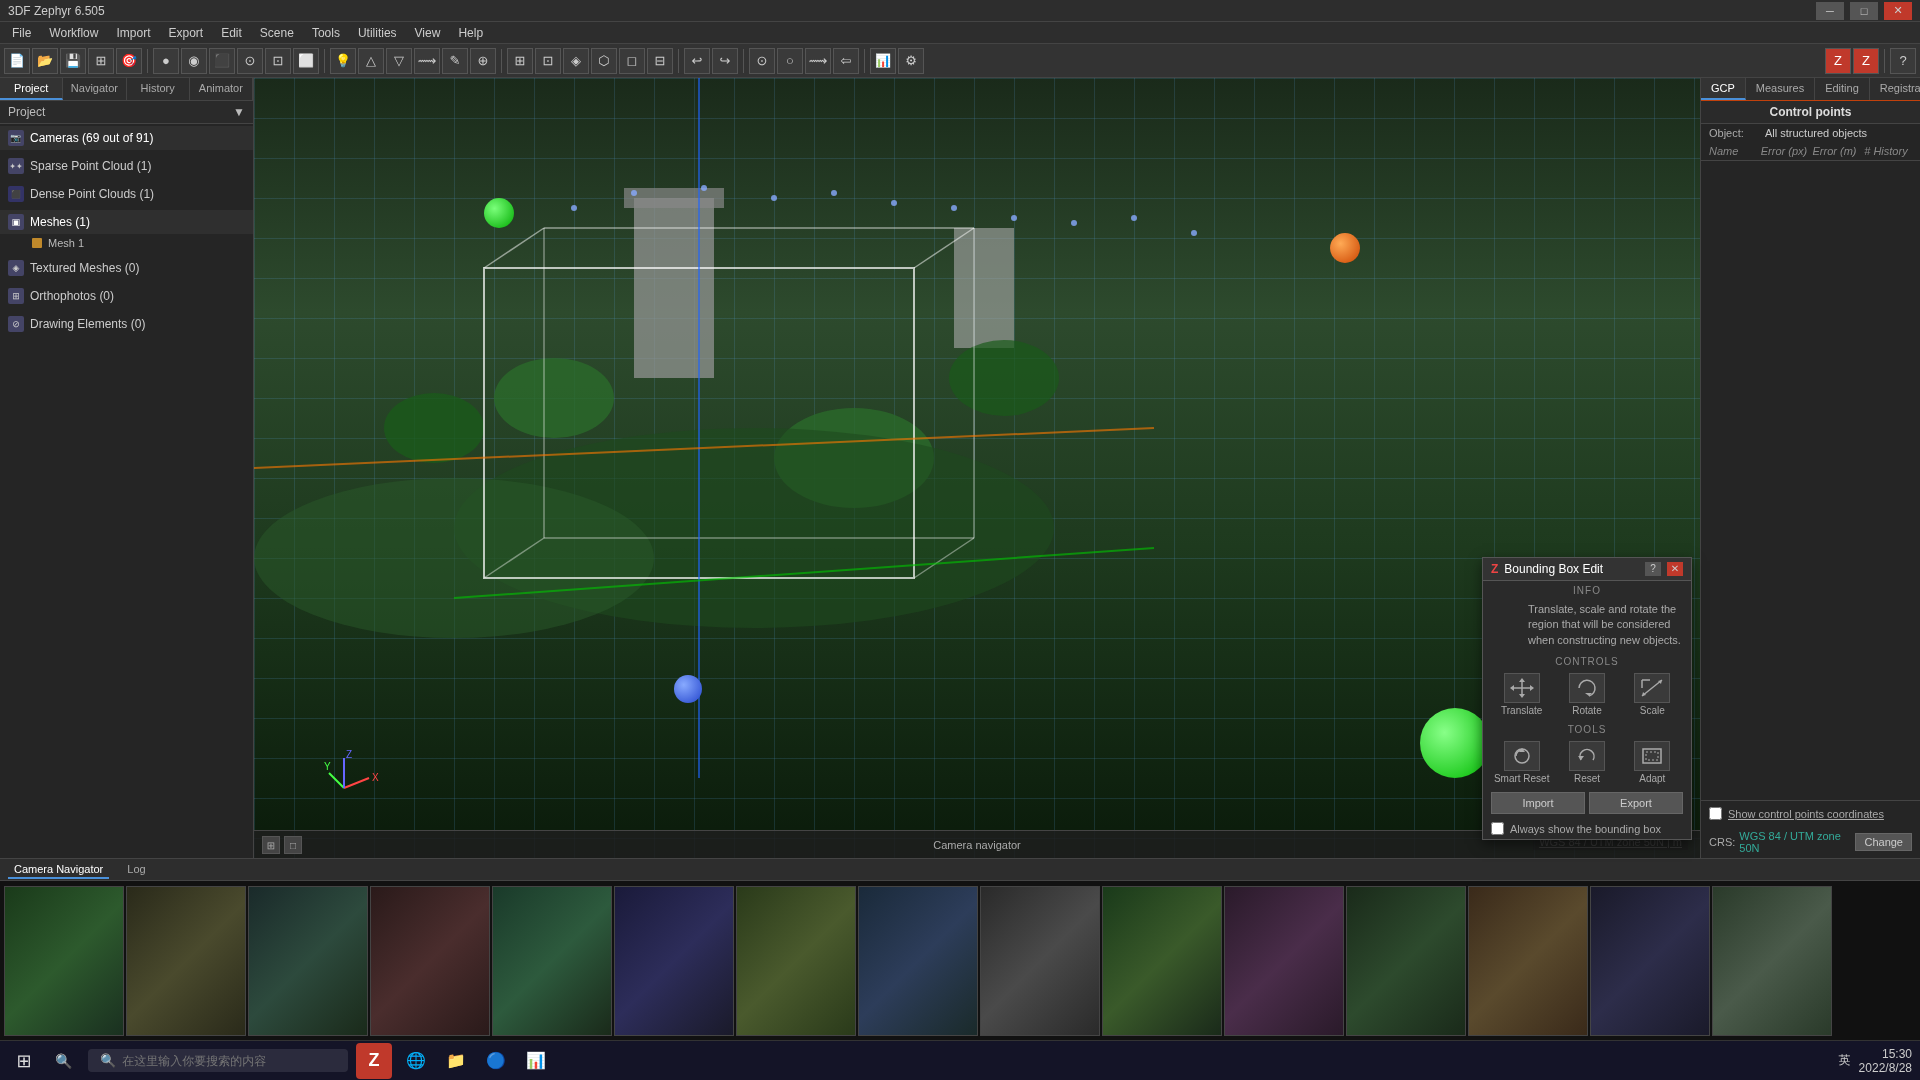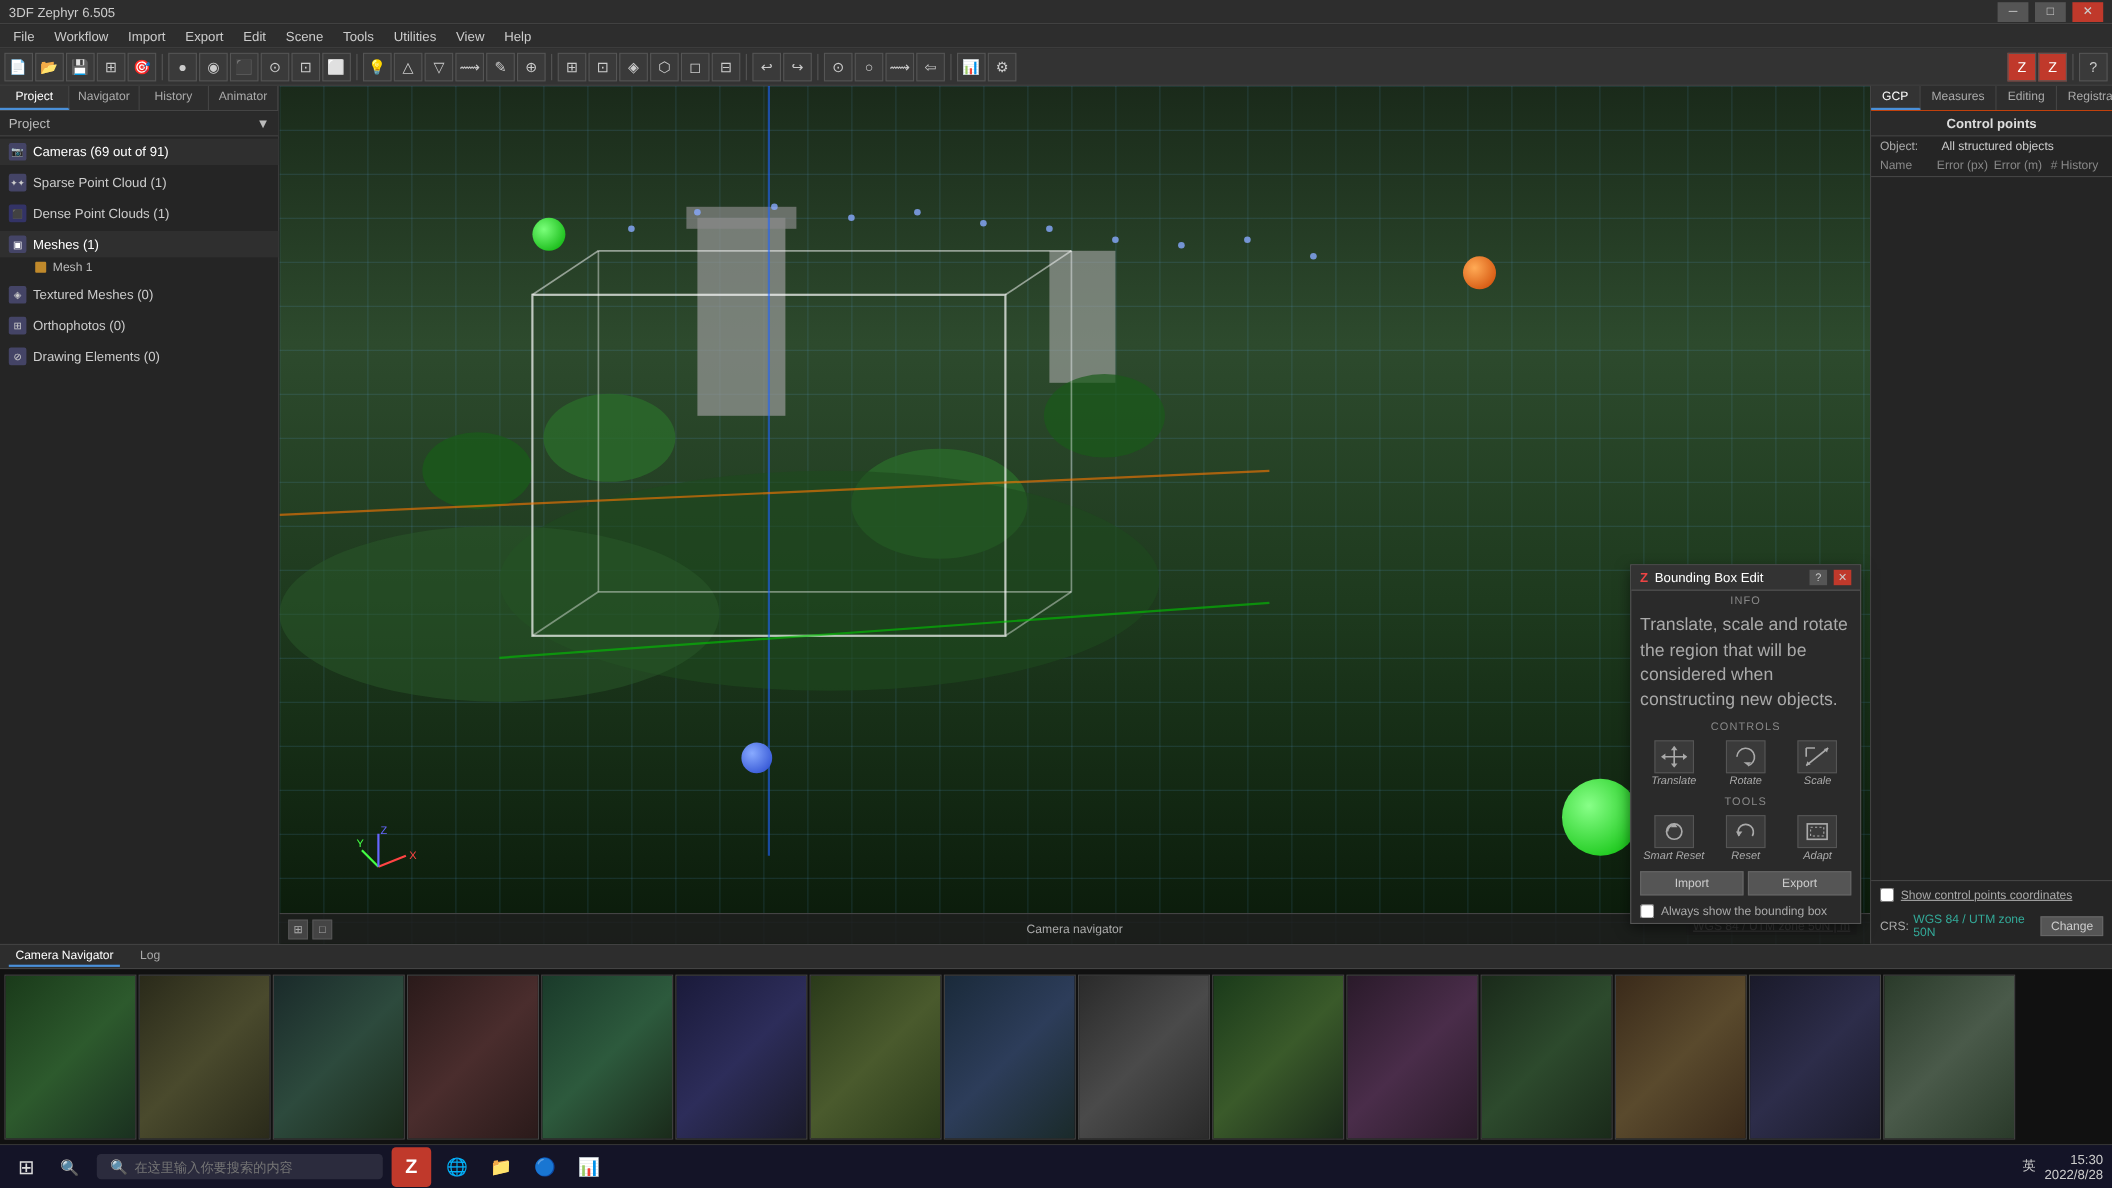--- a/index.html
+++ b/index.html
@@ -57,21 +57,21 @@
 
     
     #right-panel { width: 220px; background: #252525; border-left: 1px solid #444; display: flex; flex-direction: column; }
     .rp-tabs { display: flex; background: #2d2d2d; border-bottom: 1px solid #c2410c; }
     .rp-tab { padding: 4px 10px; font-size: 11px; color: #aaa; cursor: pointer; border-right: 1px solid #444; }
     .rp-tab.active { color: #fff; background: #333; border-bottom: 2px solid #4a90d9; }
     .rp-header { padding: 4px 8px; font-size: 12px; color: #ddd; background: #2a2a2a; border-bottom: 1px solid #444; text-align: center; font-weight: bold; }
     .rp-row { display: flex; align-items: center; padding: 3px 8px; gap: 6px; font-size: 11px; }
     .rp-label { color: #aaa; width: 50px; flex-shrink: 0; }
     .rp-value { flex: 1; color: #ccc; }
-    .rp-col-headers { display: flex; padding: 3px 8px; border-bottom: 1px solid #444; font-size: 11px; color: #888; gap: 4px; }
+    .rp-col-headers { display: flex; padding: 3px 8px; border-bottom: 1px solid #444; font-size: 11px; color: #888; gap: 4px; font-style: italic; }
     .rp-col { flex: 1; }
     .rp-checkbox-row { display: flex; align-items: center; gap: 6px; padding: 6px 8px; font-size: 11px; color: #aaa; text-decoration: underline; }
     .rp-crs-row { display: flex; align-items: center; padding: 4px 8px; gap: 4px; font-size: 11px; color: #aaa; }
     .rp-crs-val { color: #3a9; font-size: 11px; }
     .rp-btn { background: #555; border: 1px solid #666; color: #ccc; font-size: 11px; padding: 2px 8px; cursor: pointer; }
 
     
     #bottom-bar { height: 22px; background: #2d2d2d; border-top: 1px solid #444; display: flex; align-items: center; padding: 0 8px; gap: 12px; }
     .bottom-tab { font-size: 11px; color: #aaa; cursor: pointer; padding: 2px 6px; border-bottom: 2px solid transparent; }
     .bottom-tab.active { color: #fff; border-bottom: 2px solid #4a90d9; }
@@ -91,25 +91,25 @@
     .taskbar-time { text-align: right; }
 
     
     #bbox-dialog { position: absolute; right: 230px; bottom: 200px; width: 210px; background: #2a2a2a; border: 1px solid #555; box-shadow: 0 4px 12px rgba(0,0,0,0.5); z-index: 10; }
     .dlg-titlebar { display: flex; align-items: center; justify-content: space-between; padding: 4px 8px; background: #333; border-bottom: 1px solid #555; }
     .dlg-title { font-size: 12px; color: #fff; display: flex; align-items: center; gap: 6px; }
     .dlg-controls { display: flex; gap: 6px; }
     .dlg-btn { width: 16px; height: 14px; background: #555; border: none; color: #ccc; cursor: pointer; font-size: 10px; display: flex; align-items: center; justify-content: center; }
     .dlg-btn.close { background: #c0392b; }
     .dlg-section-label { font-size: 10px; color: #888; text-align: center; padding: 4px 0 2px; letter-spacing: 1px; text-transform: uppercase; }
-    .dlg-desc { font-size: 16px; color: #aaa; padding: 4px 8px; line-height: 1.4; }
+    .dlg-desc { font-size: 11px; color: #aaa; padding: 4px 8px; line-height: 1.4; margin-left: 37px; }
     .dlg-controls-grid { display: grid; grid-template-columns: 1fr 1fr 1fr; gap: 4px; padding: 4px 8px; }
     .dlg-ctrl-btn { display: flex; flex-direction: column; align-items: center; gap: 2px; cursor: pointer; }
     .dlg-ctrl-icon { width: 36px; height: 30px; background: #3a3a3a; border: 1px solid #555; display: flex; align-items: center; justify-content: center; font-size: 14px; }
-    .dlg-ctrl-label { font-size: 10px; color: #aaa; text-align: center; font-style: italic; }
+    .dlg-ctrl-label { font-size: 10px; color: #aaa; text-align: center; }
     .dlg-action-row { display: flex; gap: 4px; padding: 4px 8px; }
     .dlg-action-btn { flex: 1; padding: 4px; background: #555; border: 1px solid #666; color: #ccc; font-size: 11px; cursor: pointer; text-align: center; }
     .dlg-checkbox-row { display: flex; align-items: center; gap: 6px; padding: 4px 8px; font-size: 11px; color: #aaa; }
 
     
     #app-area { height: calc(1080px - 40px); display: flex; flex-direction: column; justify-content: flex-end; }
   </style>
 </head>
 <body>
 

